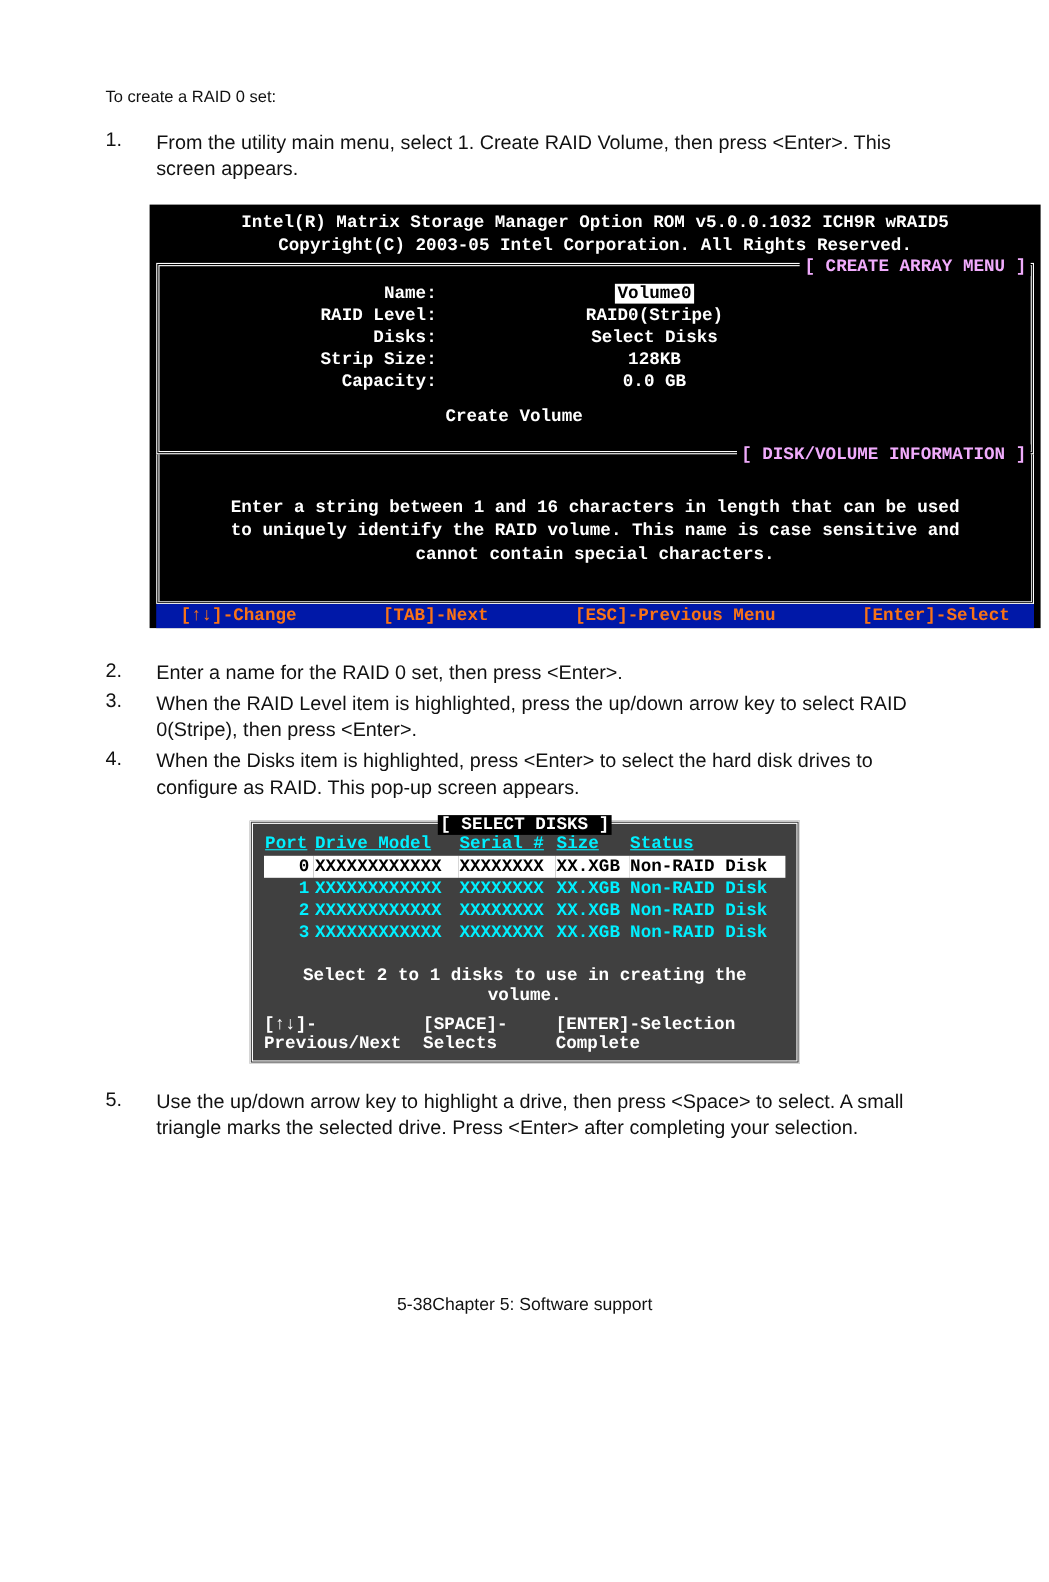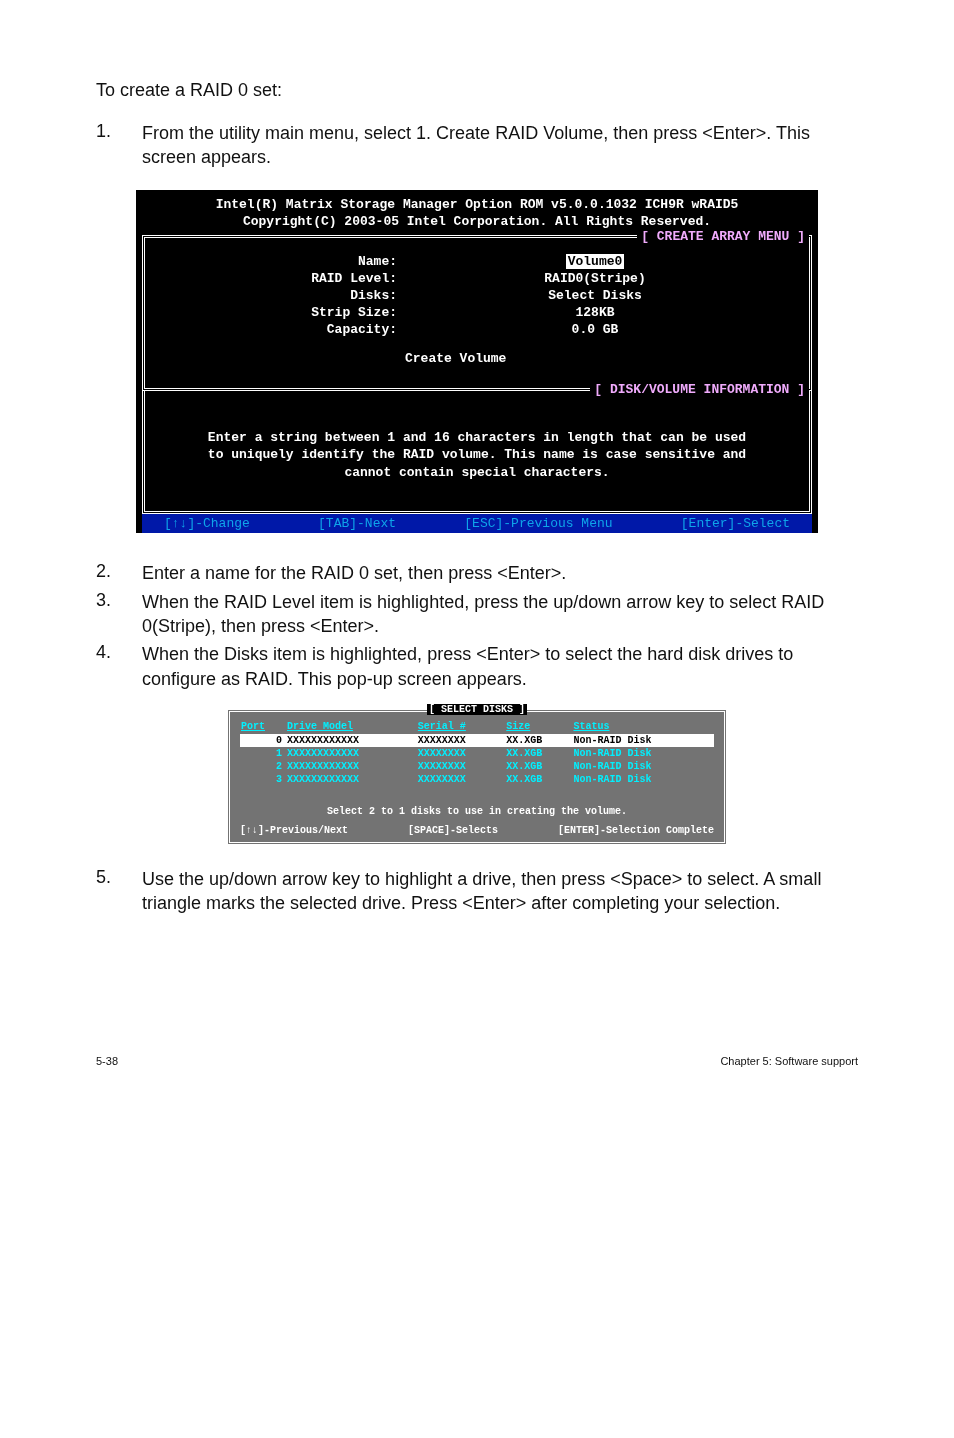--- a/index.html
+++ b/index.html
@@ -14,21 +14,21 @@
   .page {
     padding: 80px 96px 60px 96px;
   }
   h3.section-title {
     font-size: 21px;
     font-weight: bold;
     margin: 0 0 6px 0;
   }
   p.intro {
     margin: 0 0 20px 0;
-    font-size: 18px;
+    font-size: 15px;
   }
   ol.steps {
     list-style: none;
     margin: 0;
     padding: 0;
   }
   ol.steps > li {
     display: flex;
     margin-bottom: 4px;
   }
@@ -36,25 +36,25 @@
     width: 46px;
     flex-shrink: 0;
   }
   ol.steps > li .txt {
     flex: 1;
     line-height: 1.35;
   }
   
   .bios {
     margin: 20px 0 28px 40px;
-    width: 682px;
+    width: 810px;
     background: #000;
     color: #fff;
     font-family: "Courier New", monospace;
-    font-size: 13px;
+    font-size: 16px;
     position: relative;
     padding: 4px 0 0 0;
   }
   .bios .banner {
     text-align: center;
     font-weight: bold;
     line-height: 1.35;
     padding: 2px 0 4px 0;
   }
   .dbox {
@@ -88,35 +88,35 @@
   .menu-grid .val {
     text-align: center;
     font-weight: bold;
   }
   .hi-val { background:#fff; color:#000; padding:0 2px; }
   .cv-line { text-align:left; padding: 14px 0 14px 260px; font-weight:bold; }
   .info-box { padding: 38px 10px 30px 10px; }
   .info-text { text-align:center; font-weight:bold; line-height:1.35; }
   .footer-bar {
     background: #0018a8;
-    color: #0ea5e9;
-    font-weight: normal;
+    color: #f97316;
+    font-weight: bold;
     display: flex;
     justify-content: space-between;
     padding: 2px 22px;
     margin: 0 6px 6px 6px;
   }
   
   .bios2 {
     margin: 18px auto 22px auto;
     width: 500px;
-    background:#737373;
+    background:#404040;
     color:#00f0ff;
     font-family:"Courier New",monospace;
-    font-size:10px;
+    font-size:16px;
     padding:0;
     position:relative;
   }
   .bios2 .box2 {
     border:3px double #fff;
     position:relative;
     padding:8px 10px 4px 10px;
   }
   .bios2 .legend2 {
     position:absolute;
@@ -151,23 +151,23 @@
   }
   .foot2 {
     color:#fff;
     font-weight:bold;
     padding:0 0 2px 0;
     display:flex;
     justify-content:space-between;
   }
   .page-footer {
     display:flex;
-    justify-content:space-between;
+    justify-content:center;
     margin-top:140px;
-    font-size:11px;
+    font-size:16px;
   }
 </style>
 </head>
 <body>
 
 <div class="page">
 
   <p class="intro">To create a RAID 0 set:</p>
 
   <ol class="steps">

